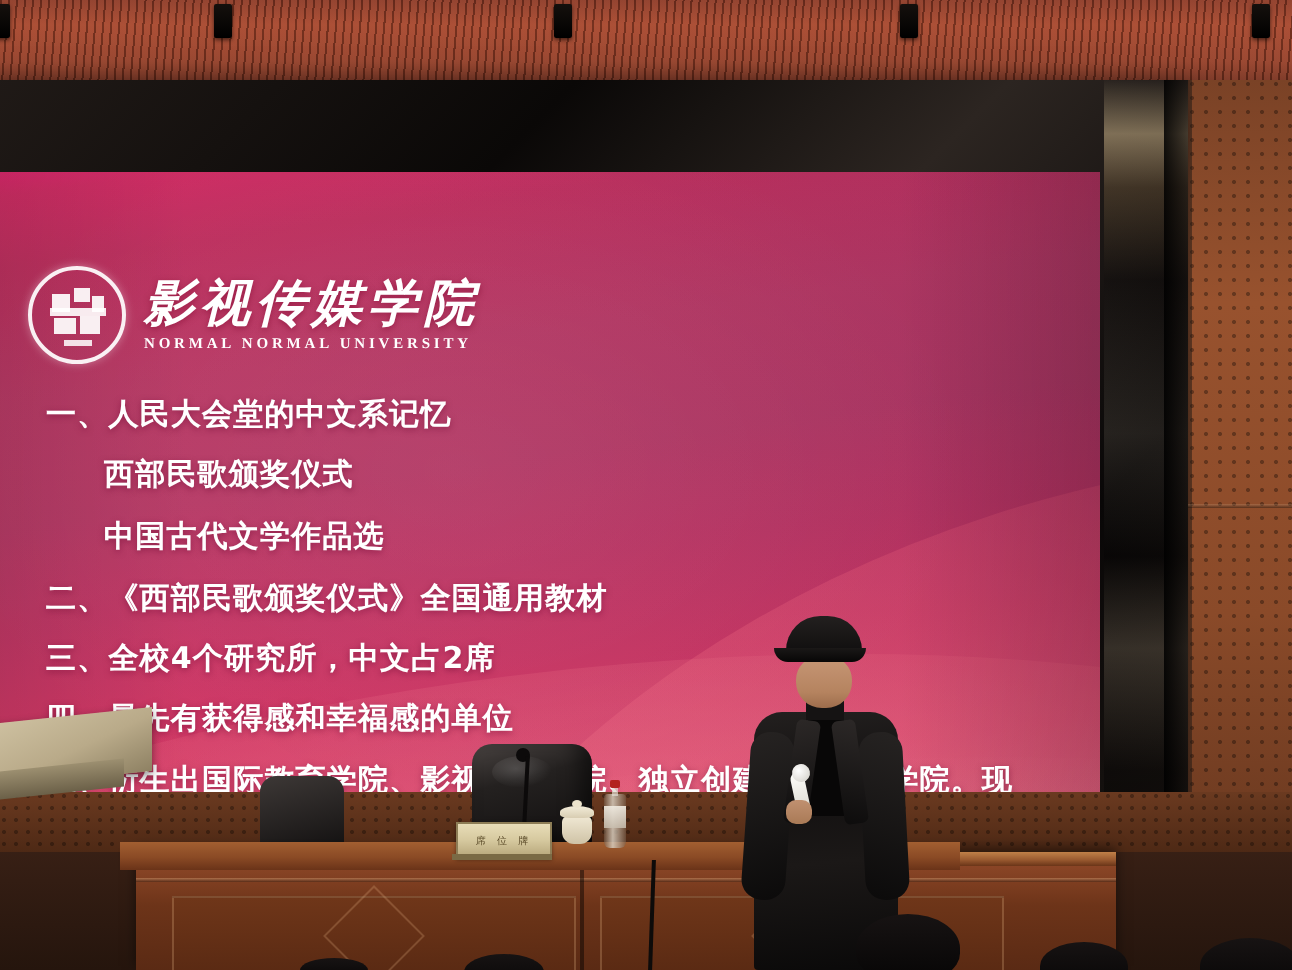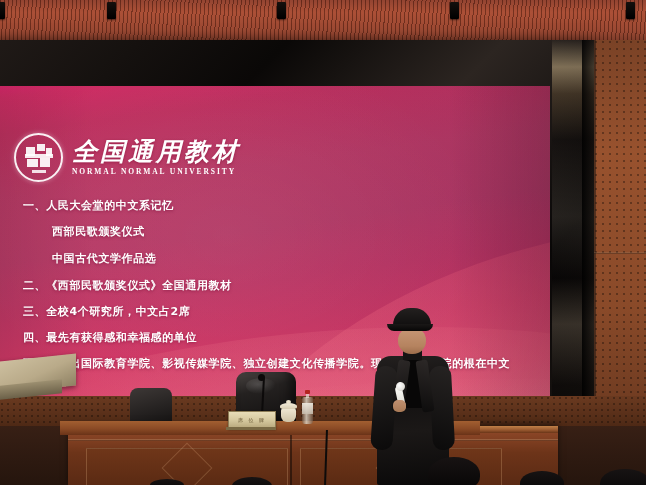--- a/index.html
+++ b/index.html
@@ -153,21 +153,21 @@
     font-family:"Liberation Serif","DejaVu Serif",serif;
   }
 
   
   .slide-body{
     position:absolute;left:29px;top:112px;width:500px;z-index:10;
   }
   .sline{
     color:#ffffff;font-weight:bold;
     font-family:"DejaVu Sans","Liberation Sans",sans-serif;
-    font-size:11px;
+    font-size:15px;
     letter-spacing:0.6px;
     text-shadow:0 1px 3px rgba(110,10,50,.55);
     margin-bottom:11px;
     white-space:nowrap;
   }
   .sline.sub{margin-left:29px;margin-bottom:12px;}
   .sline.wrap{white-space:normal;line-height:1.45;width:497px;}
 
   
   .stage-floor{
@@ -455,21 +455,21 @@
             <div class="em-b eb1"></div>
             <div class="em-b eb2"></div>
             <div class="em-b eb3"></div>
             <div class="em-band"></div>
             <div class="em-b eb4"></div>
             <div class="em-b eb5"></div>
             <div class="em-base"></div>
           </div>
         </div>
         <div class="logo-text">
-          <div class="logo-cn">全国通用教材</div>
+          <div class="logo-cn">影视传媒学院</div>
           <div class="logo-en">NORMAL NORMAL UNIVERSITY</div>
         </div>
       </div>
 
       <div class="slide-body">
         <div class="sline">一、人民大会堂的中文系记忆</div>
         <div class="sline sub">西部民歌颁奖仪式</div>
         <div class="sline sub">中国古代文学作品选</div>
         <div class="sline">二、《西部民歌颁奖仪式》全国通用教材</div>
         <div class="sline">三、全校4个研究所，中文占2席</div>

